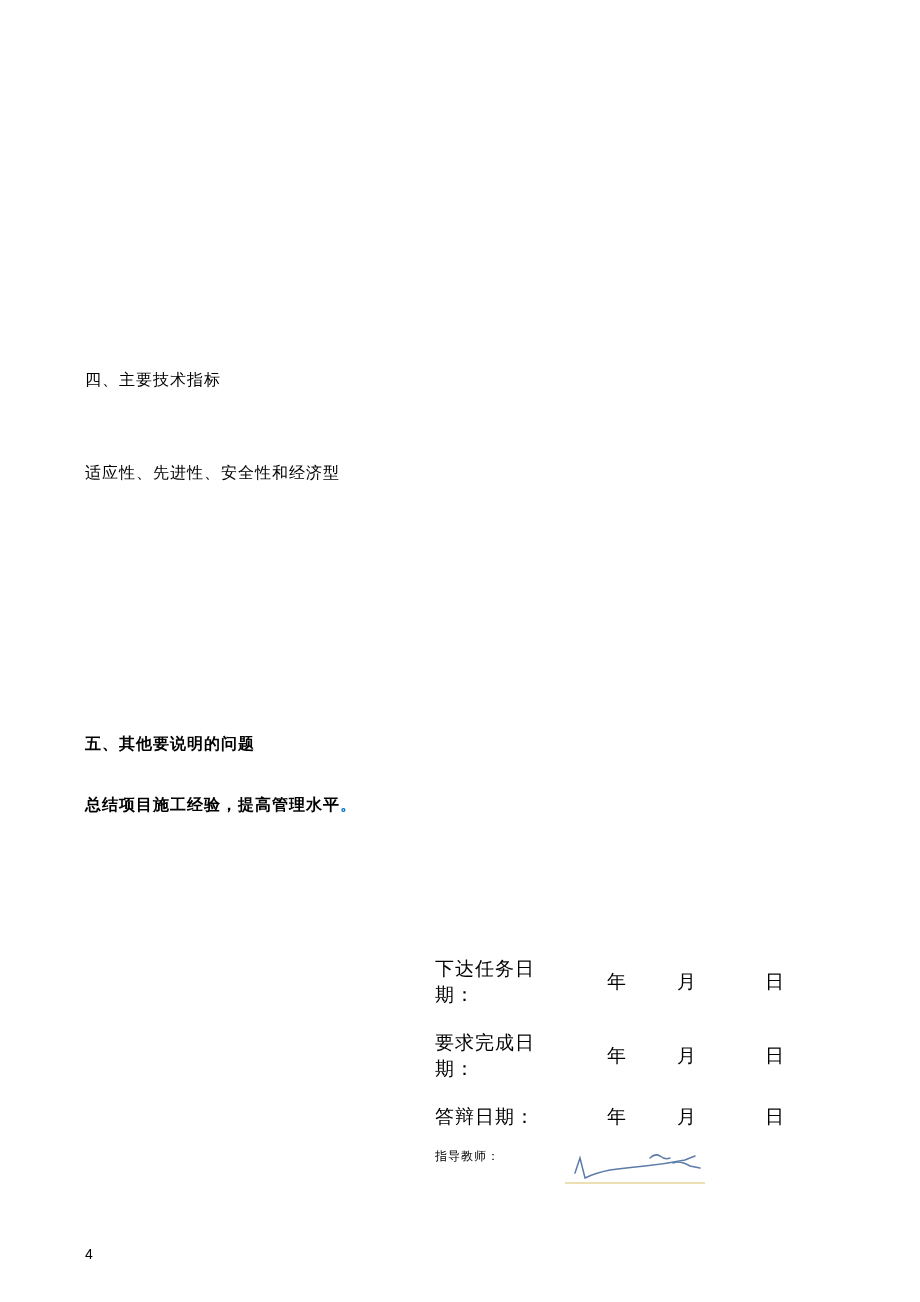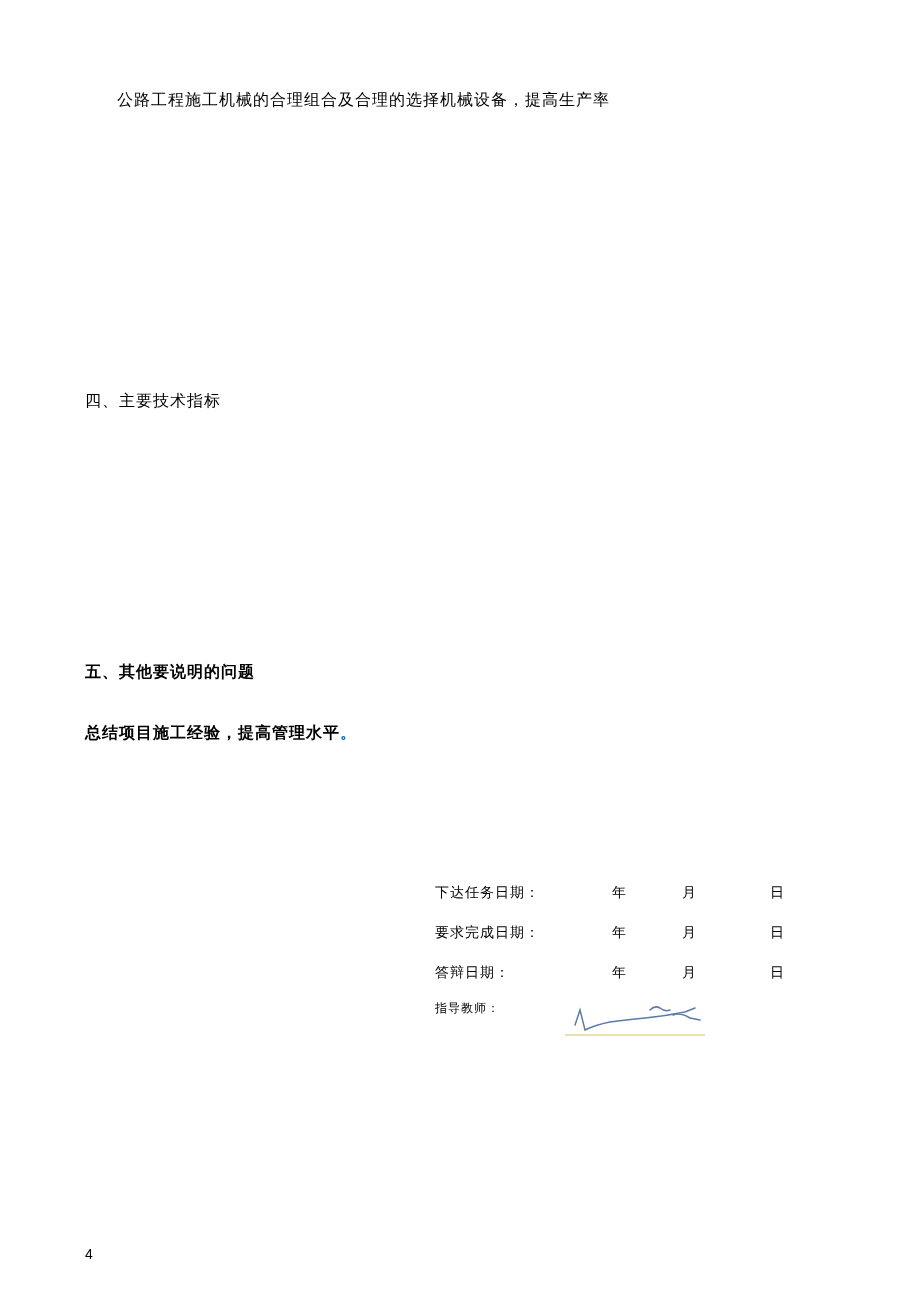--- a/index.html
+++ b/index.html
@@ -49,21 +49,21 @@
       font-weight: bold;
     }
     .date-block {
       margin-left: 350px;
       font-family: "SimSun", "宋体", serif;
     }
     .date-row {
       display: flex;
       align-items: center;
       margin-bottom: 18px;
-      font-size: 14px;
+      font-size: 19px;
       letter-spacing: 1px;
       margin-top: 22px;
     }
     .date-label {
       width: 130px;
     }
     .date-unit {
       width: 70px;
       text-align: right;
       padding-right: 8px;
@@ -95,25 +95,25 @@
       bottom: 40px;
       left: 85px;
       font-size: 14px;
       font-family: Arial, sans-serif;
     }
   </style>
 </head>
 <body>
 
 <div class="section-3">
-  <div class="section-content">公路工程施工机械的合理组合及合理的选择机械设备，提高生产率</div>
 </div>
 
 <div class="section-4">
   <div class="section-heading">四、主要技术指标</div>
+  <div class="section-content-no-indent">适应性、先进性、安全性和经济型</div>
 </div>
 
 <div class="section-5">
   <div class="section-heading">五、其他要说明的问题</div>
   <div class="section-content-no-indent">
     <span>总结项目施工经验，提高管理水平</span><span class="period-blue">。</span>
   </div>
 </div>
 
 <div class="date-block">

